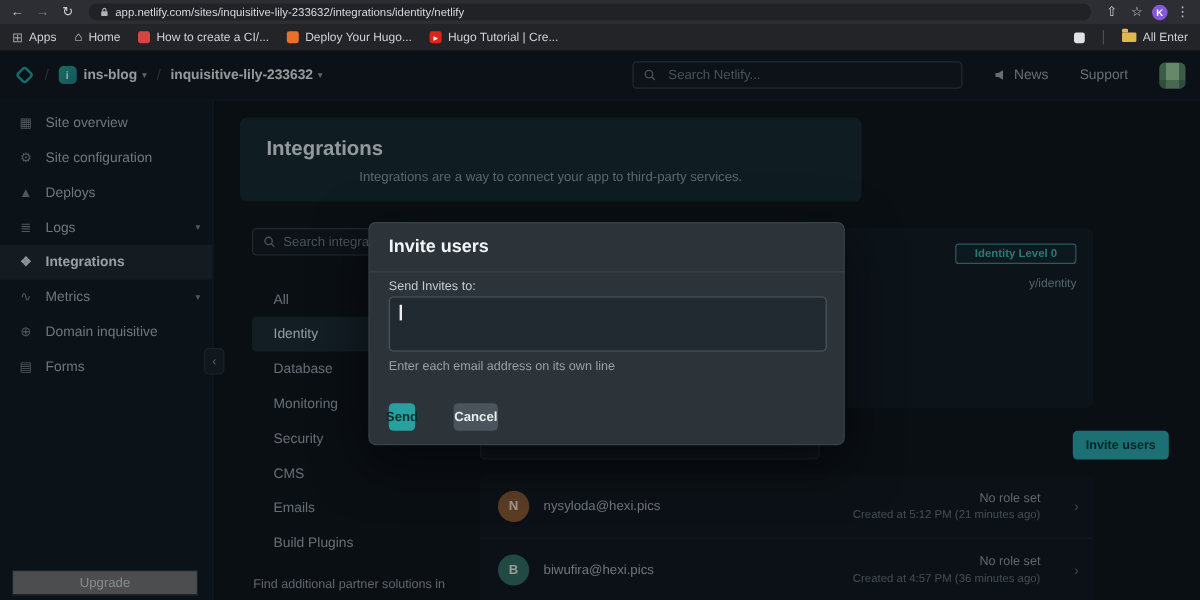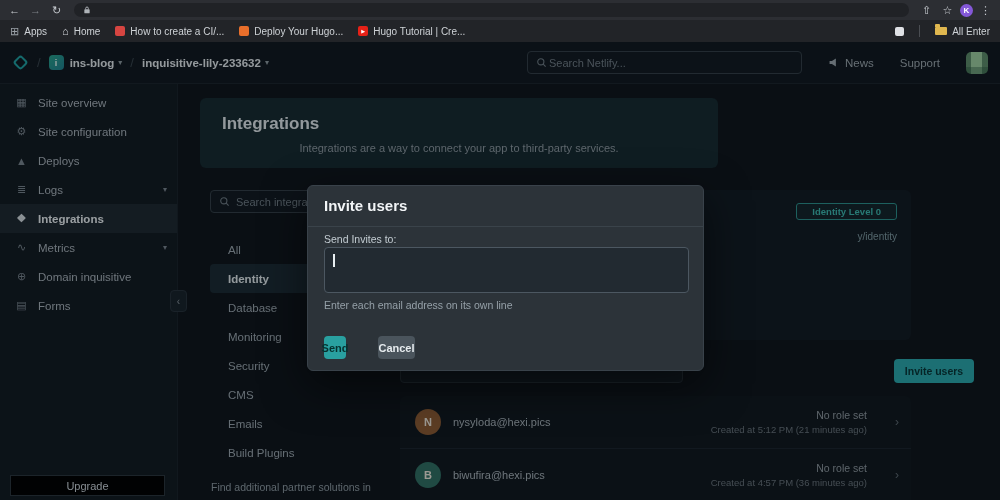--- a/index.html
+++ b/index.html
@@ -40,42 +40,42 @@
   
   .app-header { position:absolute; top:0; left:0; right:0; height:42px; background:#10181f;
                 border-bottom:1px solid #1a232b; display:flex; align-items:center; padding:0 12px; }
   .slash { color:#39444d; font-size:13px; margin:0 8px; }
   .team-chip { width:15px; height:15px; border-radius:4px; background:linear-gradient(135deg,#27a08a,#1f7f8e);
                color:#eafaf5; font-size:9px; font-weight:bold; display:flex; align-items:center;
                justify-content:center; margin-right:6px; }
   .crumb { color:#dfe5e9; font-size:11.5px; font-weight:bold; cursor:pointer; }
   .chev-sm { font-size:8px; color:#8b969d; margin-left:4px; }
   .hd-search { margin-left:auto; width:275px; height:23px; border:1px solid #333e46; background:#111920;
-               border-radius:4px; display:flex; align-items:center; gap:2px; padding:0 8px; color:#6f7b84; }
+               border-radius:4px; display:flex; align-items:center; gap:10px; padding:0 8px; color:#6f7b84; }
   .hd-search input { flex:1; background:transparent; border:none; outline:none; color:#9aa5ad;
                      font-size:11px; font-family:inherit; }
   .hd-search input::placeholder { color:#6f7b84; }
   .hd-item { display:flex; align-items:center; gap:6px; color:#9aa5ac; font-size:11.5px;
              margin-left:26px; cursor:pointer; }
   .identicon { width:22px; height:22px; border-radius:5px; margin-left:26px; cursor:pointer;
                background:#9ccb9f;
                background-image:linear-gradient(90deg, rgba(38,84,60,.55) 25%, transparent 25%, transparent 75%, rgba(38,84,60,.55) 75%),
                                 linear-gradient(0deg, rgba(38,84,60,.4) 33%, transparent 33%); }
 
   
   .sidebar { position:absolute; top:42px; left:0; width:178px; bottom:0; background:#121a20;
              border-right:1px solid #19222a; }
   .side-list { padding-top:4px; }
   .side-item { height:29px; display:flex; align-items:center; gap:9px; padding:0 10px 0 14px;
                color:#a6b0b8; font-size:11.5px; cursor:pointer; }
   .side-item .ico { width:15px; color:#77838c; font-size:11px; text-align:center; }
   .side-item.active { background:#1d2830; color:#e9eef1; font-weight:bold; }
   .side-item.active .ico { color:#d2dade; }
   .side-item .chev { margin-left:auto; font-size:8px; color:#77838c; }
-  .upgrade { position:absolute; left:10px; right:12px; bottom:4px; height:21px; background:#000000;
+  .upgrade { position:absolute; left:10px; right:12px; bottom:4px; height:21px; background:#737373;
              border:1px solid #2a343c; border-radius:0; color:#c9d1d7; font-size:11px;
              display:flex; align-items:center; justify-content:center; cursor:pointer; }
   .collapse { position:absolute; top:248px; left:170px; width:17px; height:22px; background:#18222a;
               border:1px solid #26313a; border-radius:4px; color:#8b969e; font-size:10px;
               display:flex; align-items:center; justify-content:center; cursor:pointer; z-index:2; }
 
   
   .main { position:absolute; top:42px; left:178px; right:0; bottom:0; }
   .hero { position:absolute; left:22px; top:14px; width:518px; height:70px; background:#16292f;
           border-radius:6px; padding:16px 22px; }
@@ -83,21 +83,21 @@
   .hero p { font-size:11px; color:#8d99a1; margin-top:8px;text-align:center; }
   .int-search { position:absolute; left:32px; top:106px; width:170px; height:23px; border:1px solid #333e46;
                 background:#111920; border-radius:4px; display:flex; align-items:center; gap:6px;
                 padding:0 8px; color:#6f7b84; }
   .int-search input { flex:1; width:100px; background:transparent; border:none; outline:none;
                       color:#9aa5ad; font-size:11px; font-family:inherit; }
   .int-search input::placeholder { color:#6f7b84; }
   .cats { position:absolute; left:32px; top:151px; width:170px; }
   .cat { height:29px; display:flex; align-items:center; padding:0 18px; font-size:11.5px; color:#9aa5ad;
          border-radius:4px; cursor:pointer; }
-  .cat.selected { background:#1b2a33; color:#dfe7ea; font-weight:bold; }
+  .cat.selected { background:#1b2a33; color:#dfe7ea; font-weight:normal; }
   .partner { position:absolute; left:33px; top:397px; font-size:10.5px; color:#8d99a1; white-space:nowrap; }
 
   .id-card { position:absolute; left:222px; top:106px; width:511px; height:150px; background:#121b22;
              border-radius:6px; }
   .badge { position:absolute; right:14px; top:13px; font-size:9.5px; font-weight:bold; color:#3cb6ad;
            border:1px solid #2b8f8a; border-radius:3px; padding:2px 15px; background:rgba(43,143,138,.08); }
   .endpoint { position:absolute; right:14px; top:41px; font-size:10px; color:#7d98a0; }
 
   .user-search { position:absolute; left:222px; top:275px; width:283px; height:24px; background:#151e25;
                  border:1px solid #28323a; border-radius:4px; cursor:text; }
@@ -140,20 +140,21 @@
 
   <header class="chrome">
     <span class="nav-ico">←</span>
     <span class="nav-ico dim2">→</span>
     <span class="nav-ico">↻</span>
     <div class="omnibox">
       <svg class="lock" viewBox="0 0 12 12" width="8" height="8">
         <rect x="2" y="5" width="8" height="6" rx="1" fill="currentColor"></rect>
         <path d="M4 5V3.5a2 2 0 0 1 4 0V5" fill="none" stroke="currentColor" stroke-width="1.4"></path>
       </svg>
+      <span class="url">app.netlify.com/sites/inquisitive-lily-233632/integrations/identity/netlify</span>
     </div>
     <span class="nav-ico">⇧</span>
     <span class="nav-ico">☆</span>
     <span class="chrome-avatar">K</span>
     <span class="nav-ico">⋮</span>
   </header>
 
   <div class="bookmarks">
     <span class="bm">
       <span class="bm-glyph">⊞</span>

